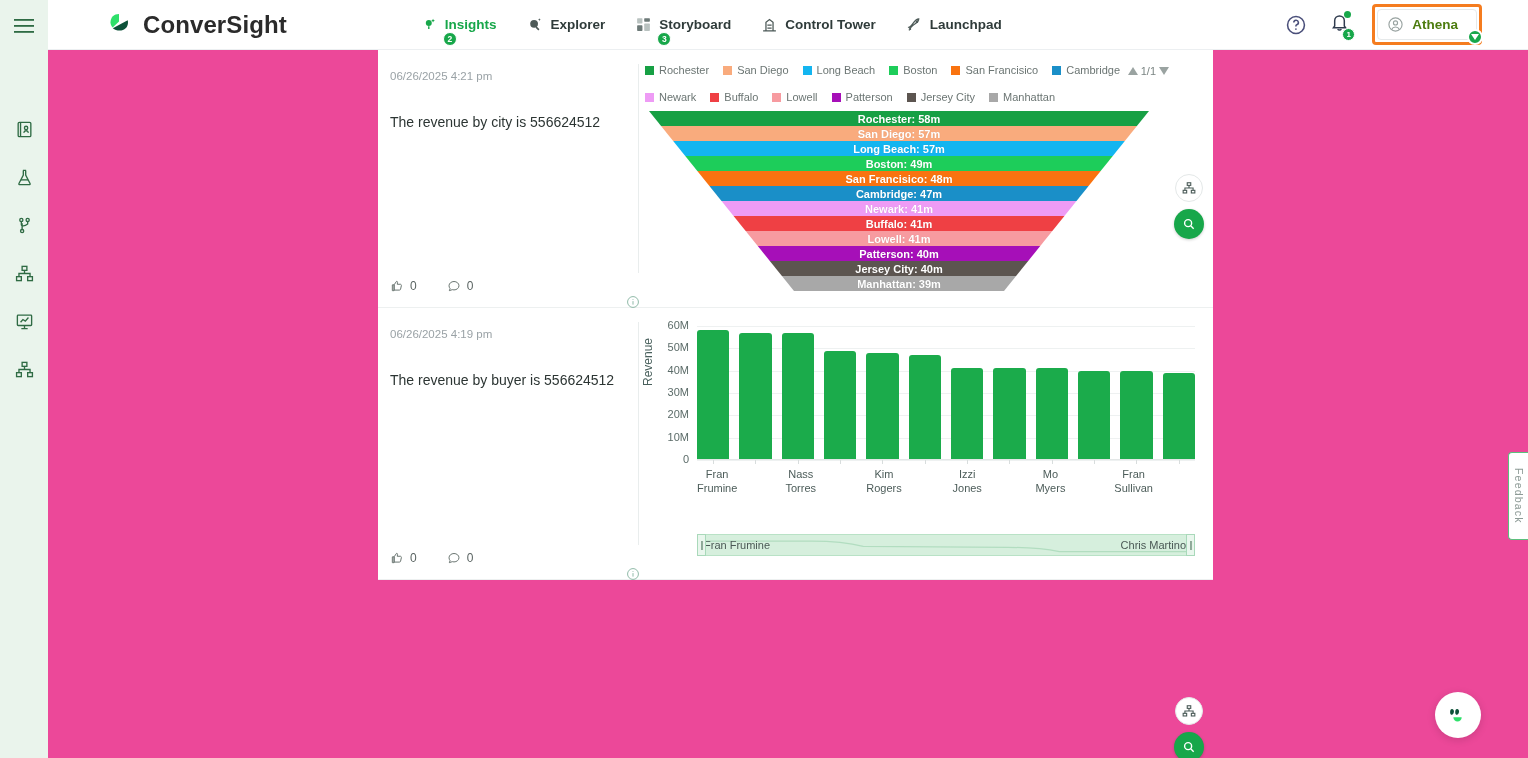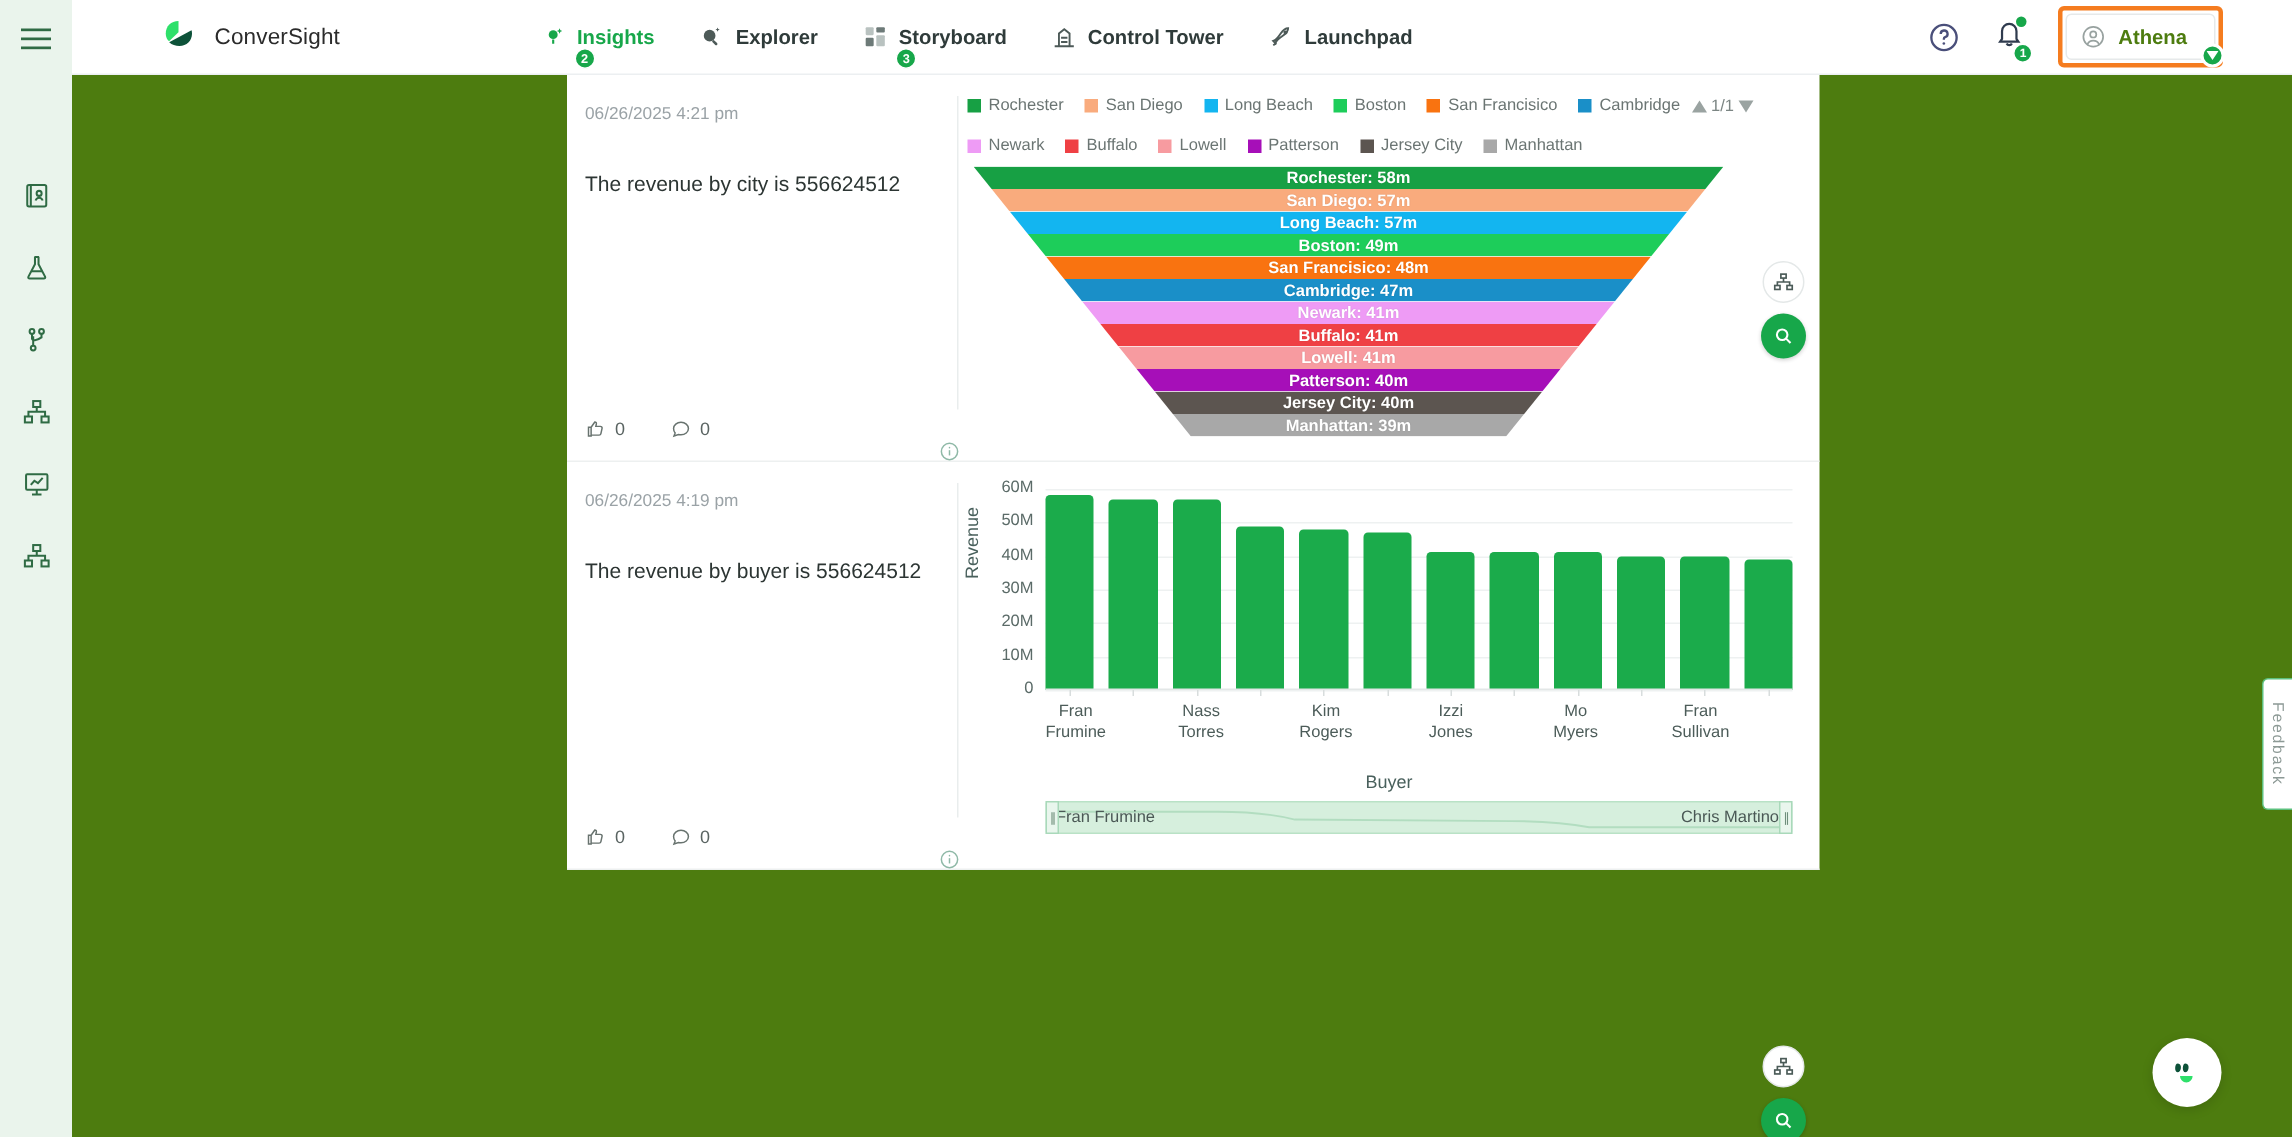--- a/index.html
+++ b/index.html
@@ -25,21 +25,21 @@
 
   
   .header {
     position: absolute; left: 48px; top: 0; right: 0; height: 50px;
     background: #ffffff; border-bottom: 1px solid #eceff1;
     display: flex; align-items: center; z-index: 25;
   }
   .brand { display: flex; align-items: center; margin-left: 58px; }
   .brand-logo { width: 28px; height: 28px; position: relative; margin-right: 9px; }
   .brand-name {
-    font-size: 15px; font-weight: normal; color: #2b2b2b; letter-spacing: .1px;
+    font-size: 24px; font-weight: bold; color: #2b2b2b; letter-spacing: .1px;
   }
 
   .nav { display: flex; align-items: center; margin-left: 132px; gap: 26px; }
   .nav-item {
     display: flex; align-items: center; gap: 7px; position: relative;
     font-size: 13.5px; color: #2f3b3a; cursor: pointer; padding: 4px 2px;
     font-weight: bold;
   }
   .nav-item.active { color: #17a74a; }
   .nav-ico { width: 17px; height: 17px; display:block; }
@@ -80,21 +80,21 @@
   .user-caret {
     position: absolute; right: -7px; bottom: -6px; width: 16px; height: 16px;
     background: #17a74a; border-radius: 50%;
     display: flex; align-items: center; justify-content: center;
     border: 2px solid #fff;
   }
 
   
   .page {
     position: absolute; left: 48px; top: 50px; right: 0; bottom: 0;
-    background: #4d7c0f; overflow: hidden;
+    background: #ec4899; overflow: hidden;
   }
   .feed {
     position: absolute; left: 330px; top: 0; width: 835px; background: #fff;
     min-height: 530px;
   }
 
   .card { position: relative; display: flex; }
   .card-sep { border-bottom: 1px solid #edf0f0; }
 
   .card-left {
@@ -643,21 +643,20 @@
                 <div>Mo</div>
                 <div>Myers</div>
               </div>
               <div class="xlab"></div>
               <div class="xlab">
                 <div>Fran</div>
                 <div>Sullivan</div>
               </div>
               <div class="xlab"></div>
             </div>
-          <div class="xtitle">Buyer</div>
 
           <div class="range-wrap">
             <div class="range-track">
               <svg class="range-spark" viewBox="0 0 480 22" preserveAspectRatio="none">
                 <path d="M0 6 L110 6 Q140 6 160 11 L300 12 Q330 12 350 16 L480 16" fill="none" stroke="#b2ddc0" stroke-width="1.2"></path>
               </svg>
               <span class="range-lbl" style="left:6px">Fran Frumine</span>
               <span class="range-lbl" style="right:8px">Chris Martino</span>
             </div>
             <div class="range-handle" style="left:0">

